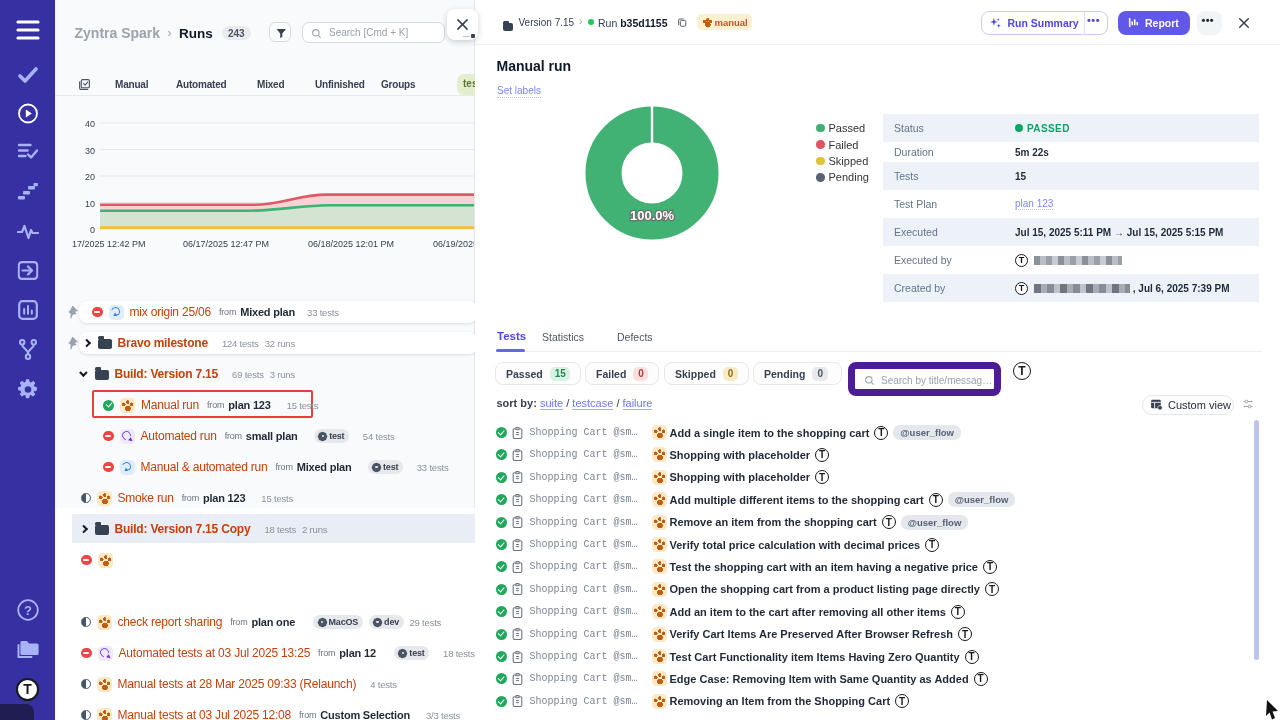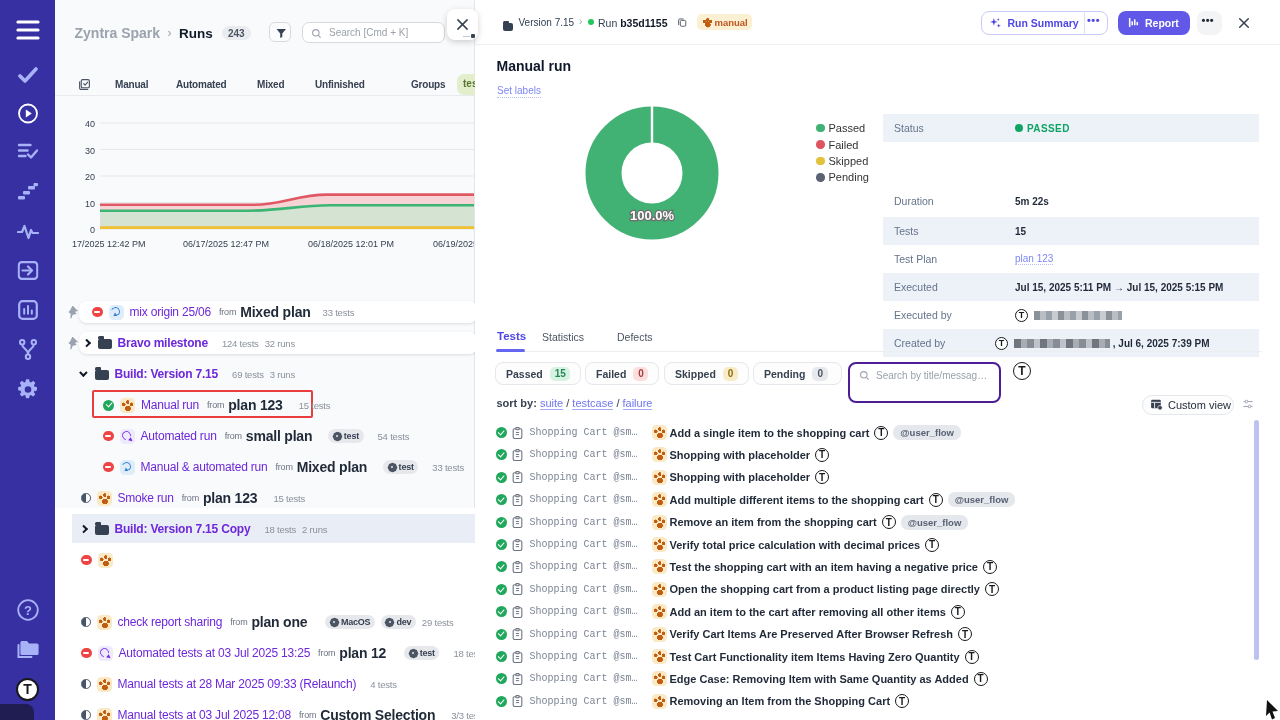--- a/index.html
+++ b/index.html
@@ -13,23 +13,23 @@
   #lpanel { left:55px; top:0; width:420px; height:508px; background:#f8fafc; border-right:1px solid #e2e5ea; }
   .crumb-gray { color:#9ca3af; font-size:14px; font-weight:600; }
   .crumb-dark { color:#111827; font-size:13.5px; font-weight:700; }
   .badge-count { background:#e9ebee; color:#4b5563; font-size:10px; font-weight:600; border-radius:8px; padding:1.5px 6px; }
   .tabtxt { color:#374151; font-size:10px; font-weight:600; letter-spacing:-0.2px; }
   
   #rpanel { left:475px; top:0; width:805px; height:720px; background:#fff; }
   .pill-gear { display:inline-flex; align-items:center; gap:2px; background:#e6e8ec; border-radius:8px; padding:2px 4.5px; font-size:9px; color:#374151; font-weight:600; }
   
   .row { position:absolute; height:22px; display:flex; align-items:center; gap:6px; font-size:12px; letter-spacing:-0.2px; white-space:nowrap; }
-  .rt { color:#6d28d9; }
+  .rt { color:#c2410c; }
   .rf { color:#6b7280; font-size:9px; margin-left:2px; }
-  .rb { color:#1f2937; font-size:14px; font-weight:700; letter-spacing:-0.2px; margin-left:-2px; }
+  .rb { color:#1f2937; font-size:11px; font-weight:700; letter-spacing:-0.2px; margin-left:-2px; }
   .rg { color:#8a919c; font-size:9.5px; }
   .i-pin { flex:none; width:11px; height:13px; background:#99a2ae; clip-path:polygon(50% 0,100% 42%,72% 48%,88% 66%,52% 72%,38% 100%,30% 98%,34% 64%,12% 50%,28% 38%); }
   .i-minus { flex:none; width:10.5px; height:10.5px; border-radius:50%; background:#ee4444; position:relative; }
   .i-minus::after { content:""; position:absolute; left:2.4px; top:4.4px; width:5.7px; height:1.9px; background:#fff; border-radius:1px; }
   .i-checkc { flex:none; width:11px; height:11px; border-radius:50%; background:#1fa75c; position:relative; }
   .i-checkc::after { content:""; position:absolute; left:2.6px; top:2.8px; width:5px; height:2.6px; border-left:1.6px solid #fff; border-bottom:1.6px solid #fff; transform:rotate(-48deg); }
   .i-half { flex:none; width:9.5px; height:9.5px; border-radius:50%; border:1.3px solid #475569; background:linear-gradient(90deg,#475569 50%,#fdfdfd 50%); }
   .i-folder { flex:none; width:14px; height:10px; background:#364152; border-radius:1.5px 2px 2px 2px; position:relative; margin-top:1px; }
   .i-folder::before { content:""; position:absolute; top:-2.4px; left:0; width:6px; height:3px; background:#364152; border-radius:1.5px 1px 0 0; }
   .i-chevr { flex:none; width:5.5px; height:5.5px; border-top:2px solid #111827; border-right:2px solid #111827; transform:rotate(45deg); margin-right:2px; }
@@ -85,21 +85,21 @@
 
     <svg class="abs" style="left:23px; top:78px;" width="13" height="13" viewBox="0 0 24 24" fill="none" stroke="#4b5563" stroke-width="2.1">
         <rect x="6" y="3" width="15" height="15" rx="2.5"></rect>
         <path d="M10.5 10.5 l2.5 2.5 l5-5.5" stroke-linecap="round" stroke-linejoin="round"></path>
         <path d="M18 21 H5.5 A2.5 2.5 0 013 18.5 V7" stroke-linecap="round"></path>
       </svg>
     <span class="abs tabtxt" style="left:60px; top:79px;">Manual</span>
     <span class="abs tabtxt" style="left:121px; top:79px;">Automated</span>
     <span class="abs tabtxt" style="left:202px; top:79px;">Mixed</span>
     <span class="abs tabtxt" style="left:260px; top:79px;">Unfinished</span>
-    <span class="abs tabtxt" style="left:356px; top:79px;">Groups</span>
+    <span class="abs tabtxt" style="left:326px; top:79px;">Groups</span>
     <div class="abs" style="left:402px; top:74px; width:18px; height:21px; background:#e3eecd; border-radius:7px 0 0 7px; color:#5a7332; font-size:10px; font-weight:600; padding:4px 0 0 6px;">tes</div>
     <div class="abs" style="left:0; top:95px; width:420px; border-top:1px solid #e8eaee;"></div>
 
     <svg class="abs" style="left:0; top:100px;" width="419" height="155" viewBox="0 0 419 155">
       <g stroke="#e8e8ec" stroke-width="1">
         <line x1="45" y1="23" x2="419" y2="23"></line>
         <line x1="45" y1="49.5" x2="419" y2="49.5"></line>
         <line x1="45" y1="76" x2="419" y2="76"></line>
         <line x1="45" y1="102.5" x2="419" y2="102.5"></line>
         <line x1="45" y1="129" x2="419" y2="129"></line>
@@ -369,21 +369,21 @@
     </div>
 
     <div class="abs" style="left:408px; top:114px; width:376px; font-size:10.5px;">
       <div style="height:28px;background:#edf1f8;display:flex;align-items:center;">
           <span style="width:132px;padding-left:11px;color:#64748b;">Status</span>
           <span style="display:flex;align-items:center;gap:4px;">
             <span style="width:8px;height:8px;border-radius:50%;background:#10a564;"></span>
             <b style="color:#0ea365;letter-spacing:0.4px;font-size:10px;">PASSED</b>
           </span>
         </div>
-      <div style="height:32px;display:flex;align-items:center;margin-top:43px;">
+      <div style="height:20px;display:flex;align-items:center;">
           <span style="width:132px;padding-left:11px;color:#64748b;">Duration</span>
           <b style="color:#1f2937;font-size:10px;">5m 22s</b>
         </div>
       <div style="height:28px;background:#edf1f8;display:flex;align-items:center;">
           <span style="width:132px;padding-left:11px;color:#64748b;">Tests</span>
           <b style="color:#1f2937;font-size:10px;">15</b>
         </div>
       <div style="height:28px;display:flex;align-items:center;">
           <span style="width:132px;padding-left:11px;color:#64748b;">Test Plan</span>
           <span style="color:#7e87f5;border-bottom:1.5px dotted #b9bef9;font-size:10px;">plan 123</span>
@@ -391,38 +391,38 @@
       <div style="height:28px;background:#edf1f8;display:flex;align-items:center;">
           <span style="width:132px;padding-left:11px;color:#64748b;">Executed</span>
           <b style="color:#1f2937;font-size:10px;">Jul 15, 2025 5:11 PM → Jul 15, 2025 5:15 PM</b>
         </div>
       <div style="height:28px;display:flex;align-items:center;">
           <span style="width:132px;padding-left:11px;color:#64748b;">Executed by</span>
           <span class="tlogo" style="width:13px;height:13px;font-size:9px;">T</span>
           <span style="margin-left:6px;width:88px;height:9px;background:repeating-linear-gradient(90deg,#8b9199 0 6px,#b9bec4 6px 12px,#9aa0a8 12px 18px,#c8ccd1 18px 24px);"></span>
         </div>
       <div style="height:28px;background:#edf1f8;display:flex;align-items:center;">
-          <span style="width:112px;padding-left:11px;color:#64748b;">Created by</span>
+          <span style="width:132px;padding-left:11px;color:#64748b;">Created by</span>
           <span class="tlogo" style="width:13px;height:13px;font-size:9px;">T</span>
           <span style="margin-left:6px;width:96px;height:9px;background:repeating-linear-gradient(90deg,#6f7680 0 7px,#a8adb4 7px 13px,#868d96 13px 20px,#bfc3c9 20px 26px);"></span>
           <b style="color:#1f2937;font-size:10px;">&nbsp;, Jul 6, 2025 7:39 PM</b>
         </div>
     </div>
 
     <span class="abs" style="left:22px; top:330px; font-size:11.5px; font-weight:700; color:#4f46e5;">Tests</span>
     <span class="abs" style="left:67px; top:330.5px; font-size:10.5px; color:#4b5563;">Statistics</span>
     <span class="abs" style="left:142px; top:330.5px; font-size:10.5px; color:#4b5563;">Defects</span>
     <div class="abs" style="left:21px; top:349px; width:29px; height:3px; background:#6366f1; border-radius:2px; z-index:2;"></div>
     <div class="abs" style="left:21px; top:351px; width:766px; border-top:1px solid #eceef0;"></div>
 
     <div class="fbtn" style="left:20px; top:362px; width:86px;">Passed<span class="numb" style="background:#d7f2e1;color:#27875c;">15</span></div>
     <div class="fbtn" style="left:110px; top:362px; width:74px;">Failed<span class="numb" style="background:#fbdfdf;color:#ad3c3c;">0</span></div>
     <div class="fbtn" style="left:189px; top:362px; width:85px;">Skipped<span class="numb" style="background:#f8ecc6;color:#8f6c13;">0</span></div>
     <div class="fbtn" style="left:278px; top:362px; width:89px;">Pending<span class="numb" style="background:#e7e9ed;color:#4b5563;">0</span></div>
-    <div class="abs" style="left:373px; top:362px; width:153px; height:41px; border:2px solid #4c1d95; border-radius:8px; background:#fff;">
+    <div class="abs" style="left:373px; top:362px; width:153px; height:34px; border:7px solid #4c1d95; border-radius:8px; background:#fff;">
       <svg style="position:absolute;left:9px;top:6px" width="11" height="11" viewBox="0 0 24 24" fill="none" stroke="#9ca3af" stroke-width="2.4">
           <circle cx="10.5" cy="10.5" r="7"></circle>
           <line x1="16" y1="16" x2="21" y2="21"></line>
         </svg>
       <span style="position:absolute;left:26px;top:5.5px;color:#9aa1ab;font-size:10px;">Search by title/messag…</span>
     </div>
     <div class="abs tlogo" style="left:538px; top:362px; width:18px; height:18px; font-size:12px; border-width:1.8px;">T</div>
 
     <div class="abs" style="left:21.5px; top:396.5px; font-size:11px; color:#374151; font-weight:600;">sort by: <a class="sortlink" style="font-weight:400">suite</a> <span style="font-weight:400">/</span> <a class="sortlink" style="font-weight:400">testcase</a> <span style="font-weight:400">/</span> <a class="sortlink" style="font-weight:400">failure</a></div>
     <div class="abs" style="left:667px; top:394.5px; width:92px; height:20px; border:1px solid #e4e7ec; border-radius:10px; background:#fdfdfd; display:flex; align-items:center; gap:5px; padding-left:7px; font-size:11px; font-weight:500; color:#1f2937; white-space:nowrap;"><svg style="flex:none" width="13" height="13" viewBox="0 0 24 24">

